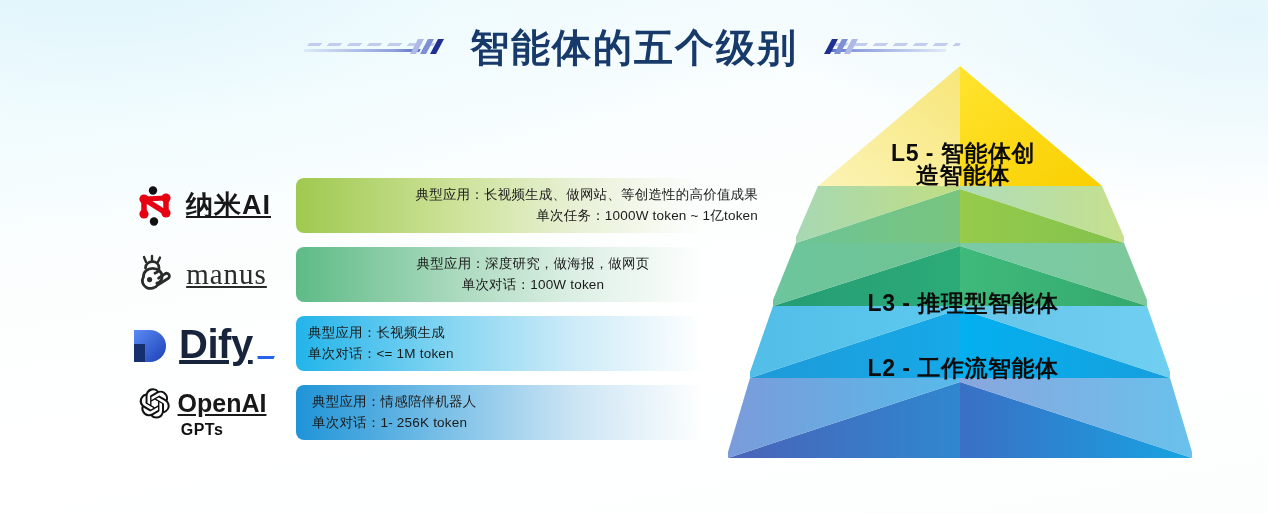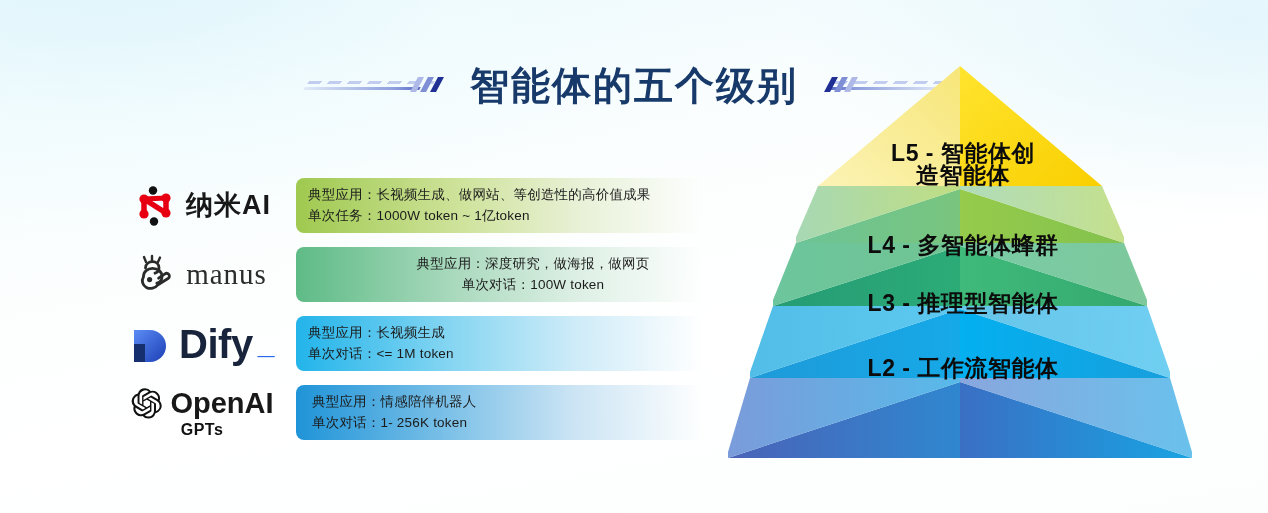--- a/index.html
+++ b/index.html
@@ -28,21 +28,20 @@
   #title-block {
     position: absolute;
     top: 18px;
     left: 0;
     width: 1268px;
     height: 58px;
     display: flex;
     align-items: center;
     justify-content: center;
     gap: 28px;
-    margin-top: 38px;
   }
   .ornament {
     position: relative;
     width: 142px;
     height: 26px;
     flex: none;
   }
   .orn-dash {
     position: absolute;
     left: 8px;
@@ -135,35 +134,36 @@
     gap: 7px;
   }
   .logo-mark { flex: none; display: block; }
   .logo-word {
     font-size: 26px;
     font-weight: bold;
     color: #181818;
     letter-spacing: 0px;
     line-height: 1;
     white-space: nowrap;
+    text-decoration: underline;
   }
   .logo-word.cn { font-size: 27px; letter-spacing: 1px; }
   .logo-word.manus {
     font-family: "Liberation Serif", "DejaVu Serif", serif;
     font-size: 29px;
     font-weight: normal;
     letter-spacing: 1px;
     color: #2b2b2b;
   }
   .logo-word.dify {
     color: #18243c;
     font-size: 40px;
     letter-spacing: -.5px;
   }
-  .logo-word.openai { font-size: 29px; }
+  .logo-word.openai { font-size: 25px; }
   .logo-sub {
     font-size: 16px;
     font-weight: bold;
     color: #111;
     line-height: 1;
     letter-spacing: .5px;
   }
 
   .pill {
     position: absolute;
@@ -177,21 +177,21 @@
   }
   .pill .line {
     font-size: 13.5px;
     color: #1b1b1b;
     line-height: 21px;
     white-space: nowrap;
   }
   .pill .lbl { letter-spacing: .2px; }
   .pill .val { letter-spacing: .2px; }
 
-  .pill.p1 { background: linear-gradient(to right, #9fc94f 0%, #cfe39c 36%, #e9f1d8 62%, rgba(255,255,255,0) 88%); }
+  .pill.p1 { background: linear-gradient(to right, #9fc94f 0%, #cfe39c 36%, #e9f1d8 62%, rgba(255,255,255,0) 88%); text-align: right; }
   .pill.p2 { background: linear-gradient(to right, #5ebb86 0%, #a9d9bd 34%, #dcefe4 60%, rgba(255,255,255,0) 88%); text-align: center; }
   .pill.p3 { background: linear-gradient(to right, #22b4ea 0%, #87d6f2 34%, #cdebf8 60%, rgba(255,255,255,0) 88%); }
   .pill.p4 { background: linear-gradient(to right, #1f94d8 0%, #7fc2e8 34%, #cbe4f4 60%, rgba(255,255,255,0) 88%); padding-left: 16px; }
 
   
   #pyramid {
     position: absolute;
     left: 718px;
     top: 60px;
     width: 490px;
@@ -433,18 +433,17 @@
       </g>
 
       <g>
         <polygon points="100,126 242,6 242,126" fill="url(#g5l)"></polygon>
         <polygon points="242,6 384,126 242,126" fill="url(#g5r)"></polygon>
       </g>
     </svg>
 
     <div class="lvl-label" id="lbl-l5">L5 - 智能体创
 造智能体</div>
-    <div class="lvl-label" id="lbl-l4">L4 - 多智能体蜂群</div>
     <div class="lvl-label" id="lbl-l3">L3 - 推理型智能体</div>
     <div class="lvl-label" id="lbl-l2">L2 - 工作流智能体</div>
   </div>
 
 </div>
 
 </body></html>

